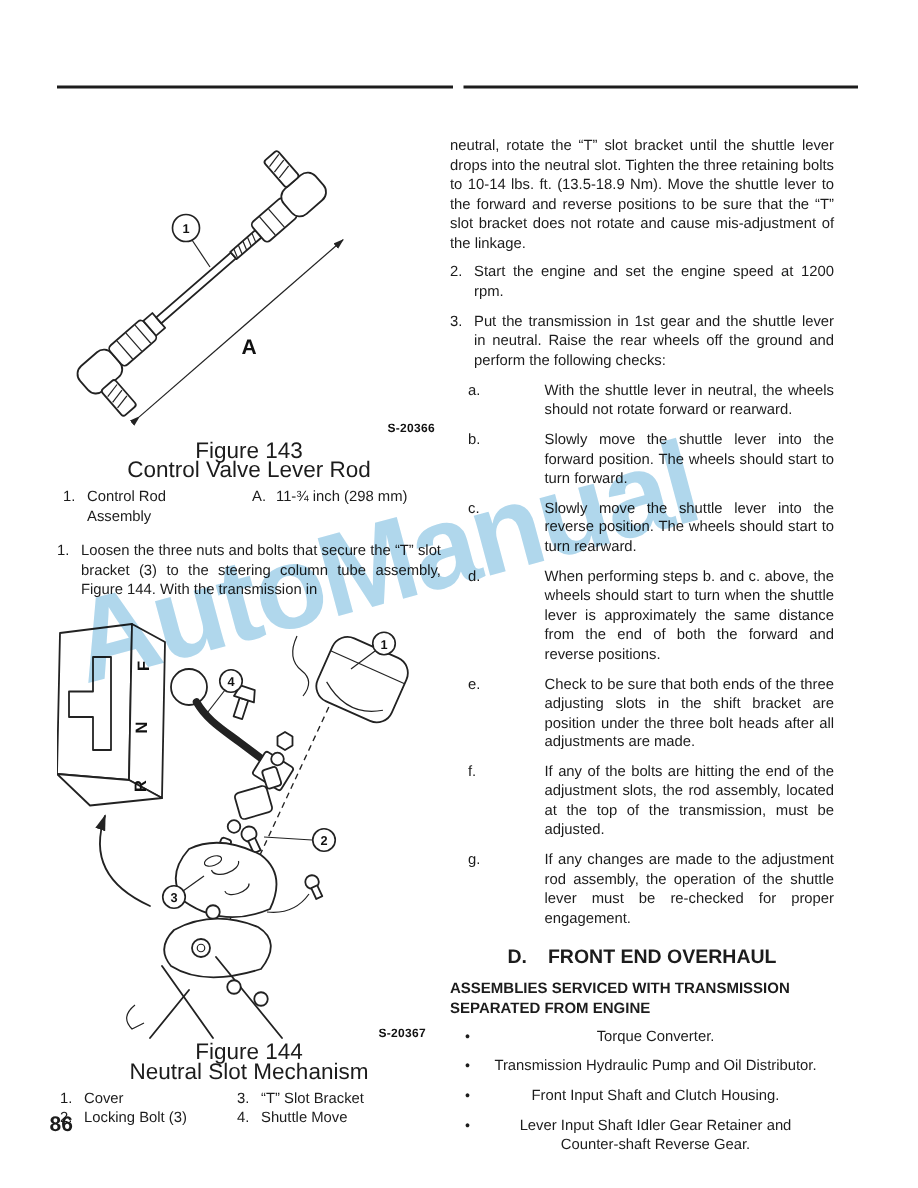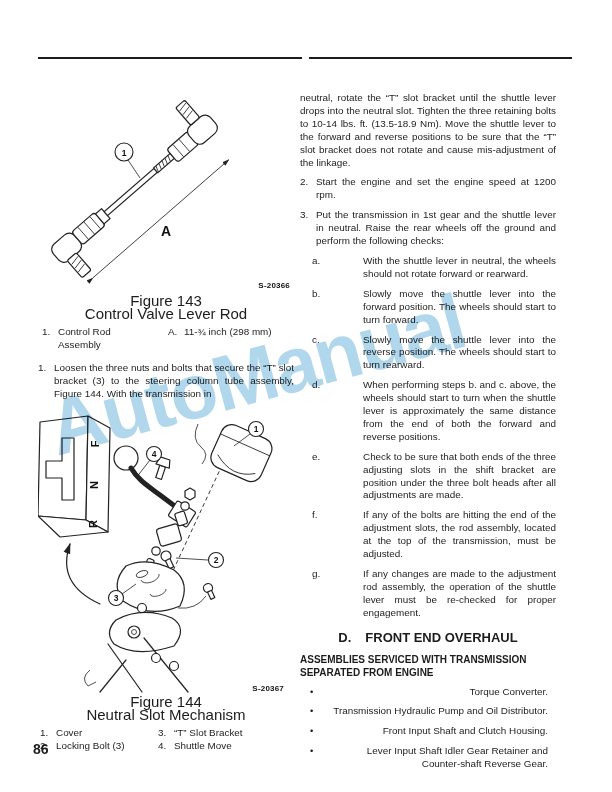--- a/index.html
+++ b/index.html
@@ -30,21 +30,21 @@
   .check{display:flex;margin:0 0 7px 12px;}
   .check .num{flex:none;width:15px;font-size:9.9px;line-height:12.9px;}
   .check .txt{flex:1;margin-left:36px;}
 
   .section-heading{margin:12px 0 8px 0;text-align:center;font-weight:bold;font-size:13px;}
   .section-heading .gap{display:inline-block;width:14px;}
   .subsection-heading{font-weight:bold;font-size:10px;line-height:13px;margin:0 0 6px 0;}
 
   .bullet{display:flex;margin:7px 0 0 10px;}
   .bullet .dot{flex:none;width:16px;font-size:9.5px;line-height:12.9px;}
-  .bullet .txt{flex:1;font-size:9.9px;line-height:12.9px;text-align:right;max-width:222px;}
+  .bullet .txt{flex:1;font-size:9.9px;line-height:12.9px;text-align:center;max-width:222px;}
 
   
   .figure{display:block;}
   .fig-caption{text-align:center;font-weight:normal;font-size:15px;line-height:13px;margin:2px 0 6px 0;}
   .legend143{display:flex;margin:0 0 10px 4px;font-size:9.9px;line-height:12.9px;}
   .legend143 .entry{display:flex;}
   .legend143 .num{width:16px;flex:none;}
   .legend143 .txt-wrap{width:60px;}
   .legend143 .spacer{width:50px;flex:none;}
   .legend144{display:grid;grid-template-columns:118px 138px;row-gap:1px;margin:0 0 0 2px;font-size:9.9px;line-height:12.9px;}

